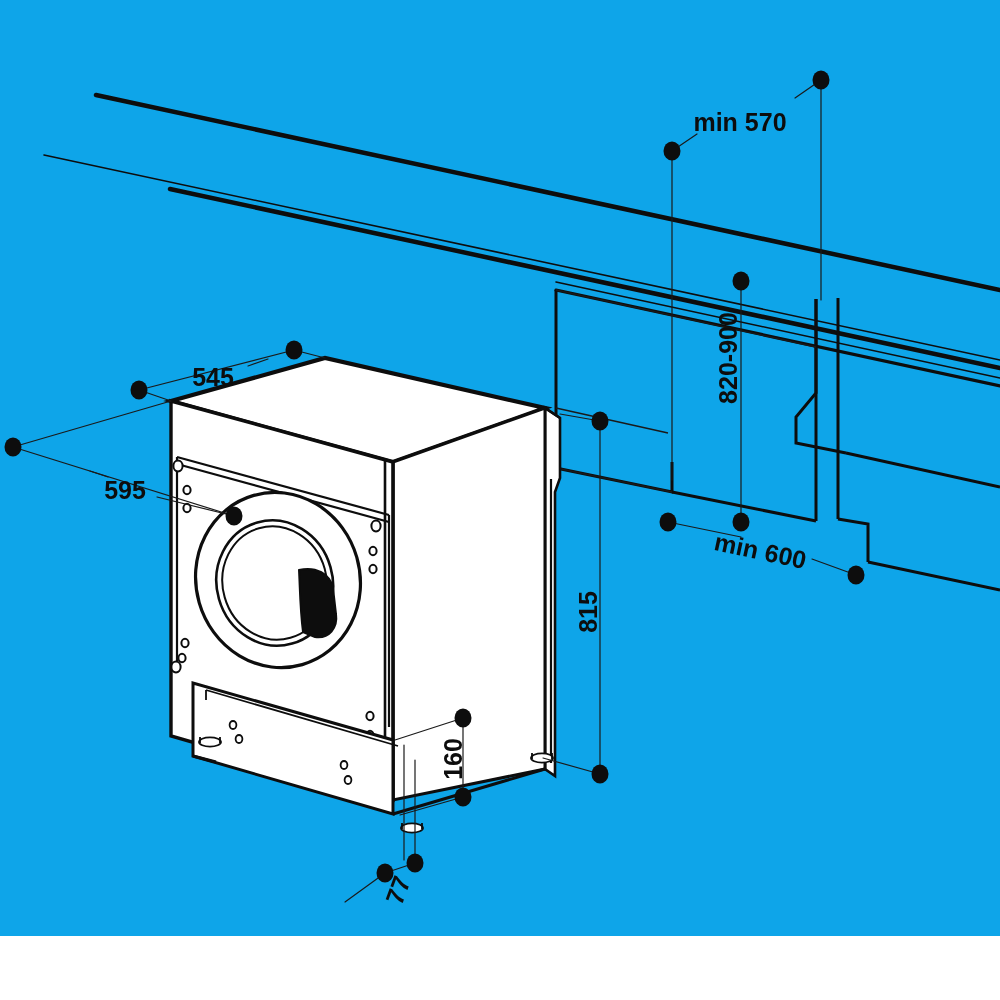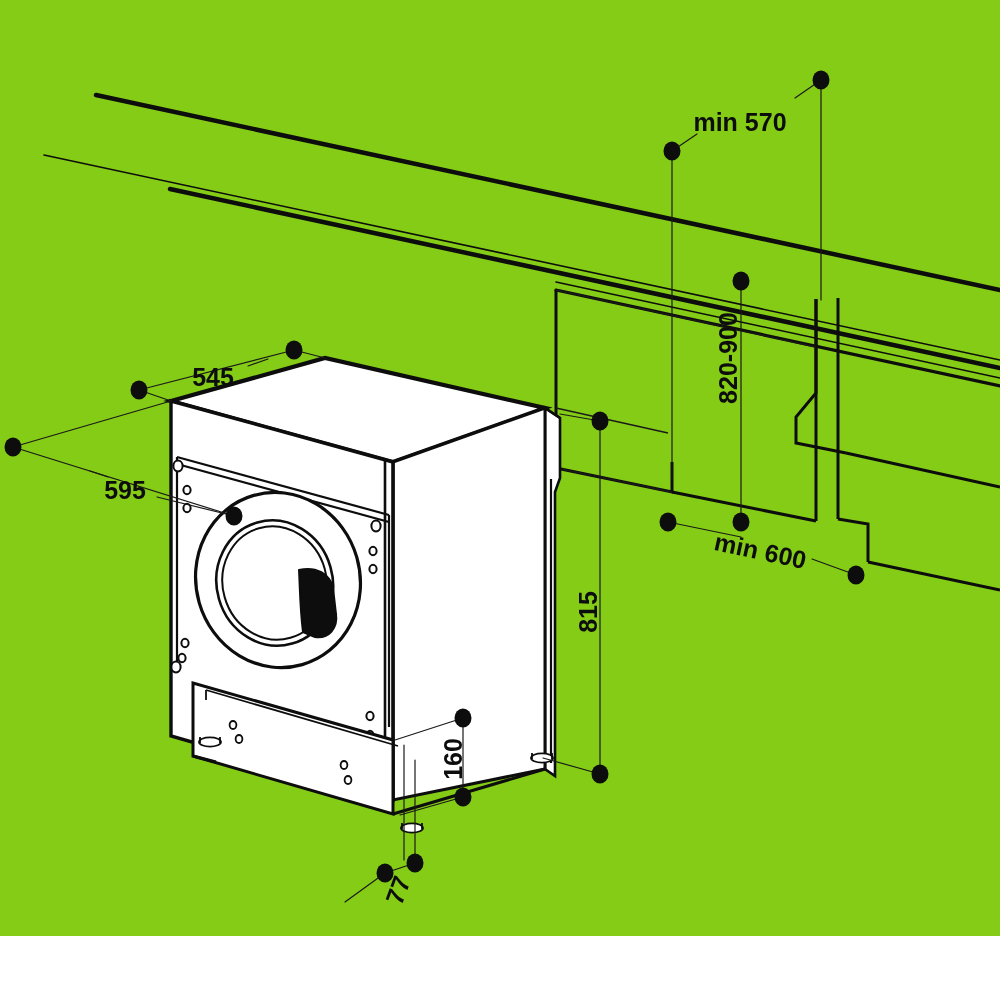--- a/index.html
+++ b/index.html
@@ -10,21 +10,21 @@
   body {
     width: 1000px;
     height: 1000px;
     font-family: "Liberation Sans", sans-serif;
     overflow: hidden;
   }
   #diagram-root {
     position: relative;
     width: 1000px;
     height: 936px;
-    background: #84cc16;
+    background: #0ea5e9;
   }
   svg#tech-drawing {
     position: absolute;
     top: 0;
     left: 0;
     width: 1000px;
     height: 1000px;
     display: block;
   }
   .dim-label {

